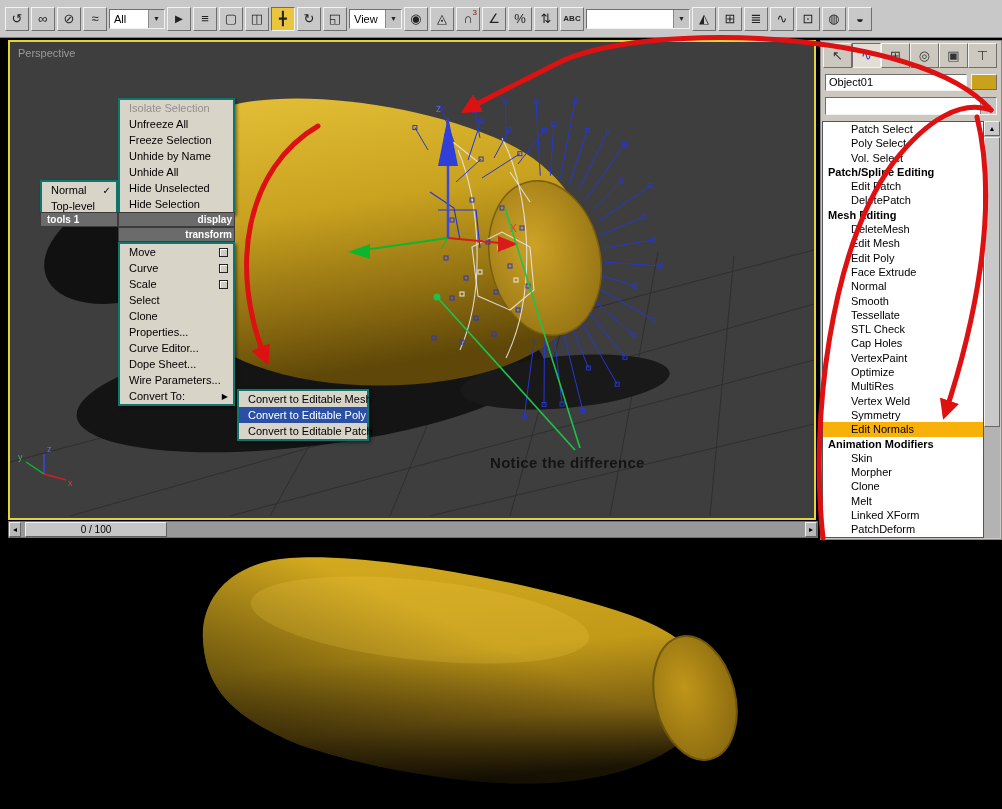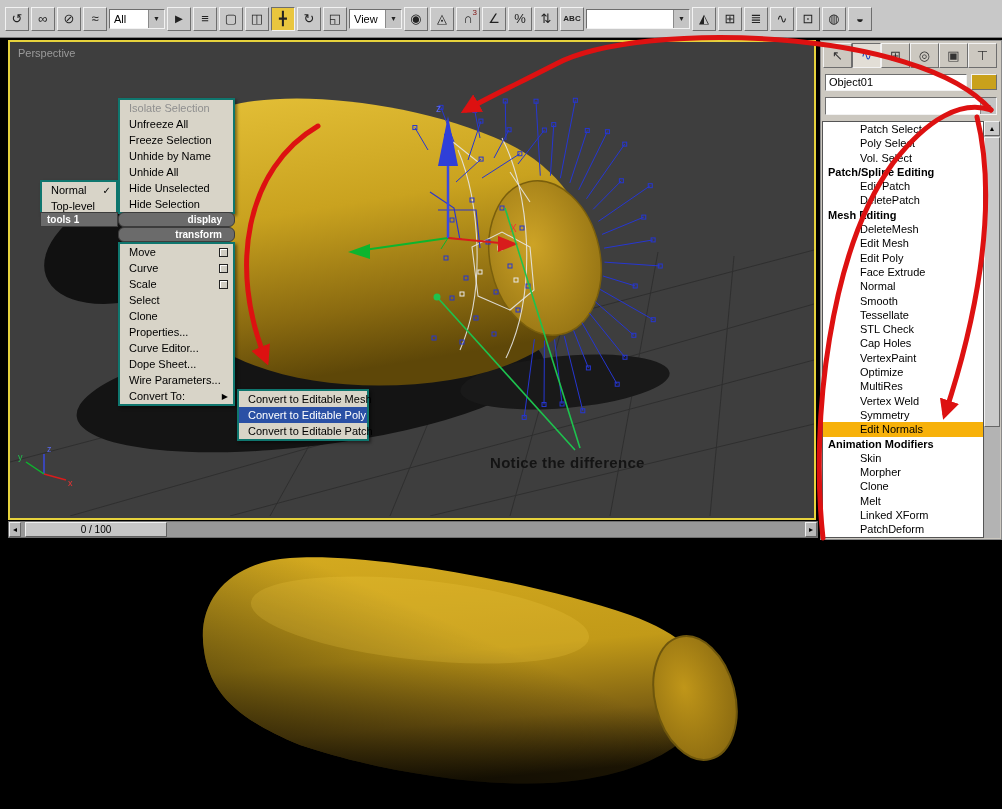--- a/index.html
+++ b/index.html
@@ -34,21 +34,21 @@
 
   
   .qmenu{position:absolute;background:#d8d4c8;border:2px solid #0f766e;font-size:11px;color:#000;
     box-shadow:2px 2px 3px rgba(0,0,0,.45);z-index:10;}
   .qrow{height:16px;display:flex;align-items:center;padding:0 5px 0 9px;white-space:nowrap;}
   .qrow .lbl{flex:1;}
   .qrow.disabled{color:#8f8f8f;}
   .qrow.sub-sel{background:var(--select-blue);color:#fff;}
   .qhead{position:absolute;height:15px;background:#6b6b6b;color:#fff;font-size:10px;font-weight:bold;
     display:flex;align-items:center;border:1px solid #3c3c3c;z-index:11;}
-  .qhead.right{justify-content:flex-end;padding:0 12px;border-radius:6px;}
+  .qhead.right{justify-content:flex-end;padding:0 2px;}
   .qhead.left{justify-content:flex-start;padding:0 6px;}
   .chk{font-size:10px;margin-left:6px;}
   .setbox{width:9px;height:9px;border:1px solid #222;background:#cfccc2;margin-left:6px;box-shadow:inset 1px 1px 0 #fff;}
   .subarr{font-size:8px;margin-left:6px;}
 
   
   .timeline{position:absolute;left:8px;top:521px;width:810px;height:17px;background:#989898;
     border:1px solid #6f6f6f;display:flex;align-items:center;}
   .tl-end{width:12px;height:15px;background:#b9b9b9;border:1px solid;border-color:#eee #666 #666 #eee;
     font-size:8px;display:flex;align-items:center;justify-content:center;flex:0 0 auto;}
@@ -65,21 +65,21 @@
   .name-row{position:absolute;left:4px;top:32px;right:4px;height:18px;display:flex;gap:4px;align-items:center;}
   .name-field{flex:1;height:17px;background:#fff;border:1px solid;border-color:#6e6e6e #f2f2f2 #f2f2f2 #6e6e6e;
     font-size:11px;padding:1px 3px;}
   .swatch{width:26px;height:16px;background:var(--gold);border:1px solid;border-color:#f2f2f2 #6e6e6e #6e6e6e #f2f2f2;}
   .mod-combo{position:absolute;left:4px;top:56px;right:4px;height:18px;background:#fff;border:1px solid;
     border-color:#6e6e6e #f2f2f2 #f2f2f2 #6e6e6e;display:flex;}
   .mod-combo .fl{flex:1;}
   .mod-combo .dd{width:16px;background:#c4c4c4;border-left:1px solid #8a8a8a;display:flex;align-items:center;
     justify-content:center;font-size:7px;}
   .mod-list{position:absolute;left:1px;top:80px;right:17px;bottom:1px;background:#fff;border:1px solid #555;overflow:hidden;}
-  .mod-item{height:14.3px;line-height:14.3px;font-size:11px;padding-left:37px;white-space:nowrap;color:#000;}
+  .mod-item{height:14.3px;line-height:14.3px;font-size:11px;padding-left:28px;white-space:nowrap;color:#000;}
   .mod-header{font-weight:bold;padding-left:5px;}
   .mod-highlight{background:var(--highlight);}
   .scrollbar{position:absolute;right:1px;top:80px;bottom:1px;width:16px;background:#b3b3b3;}
   .sb-up{position:absolute;top:0;left:0;width:16px;height:15px;background:#c9c9c9;border:1px solid;
     border-color:#f0f0f0 #666 #666 #f0f0f0;font-size:7px;display:flex;align-items:center;justify-content:center;}
   .sb-thumb{position:absolute;top:16px;left:0;width:16px;height:290px;background:#c9c9c9;border:1px solid;
     border-color:#f0f0f0 #666 #666 #f0f0f0;}
 
   
   .render{position:absolute;left:0;top:540px;width:1002px;height:269px;background:#000;}

